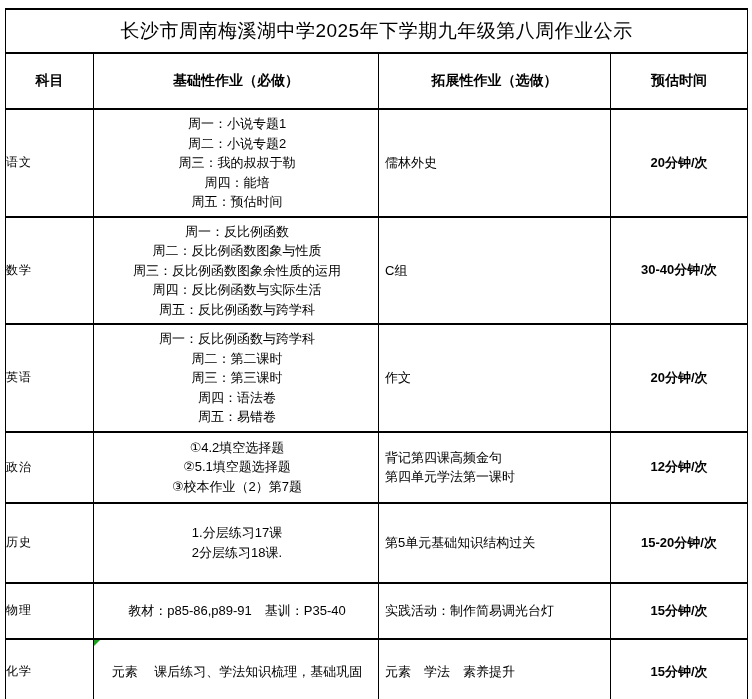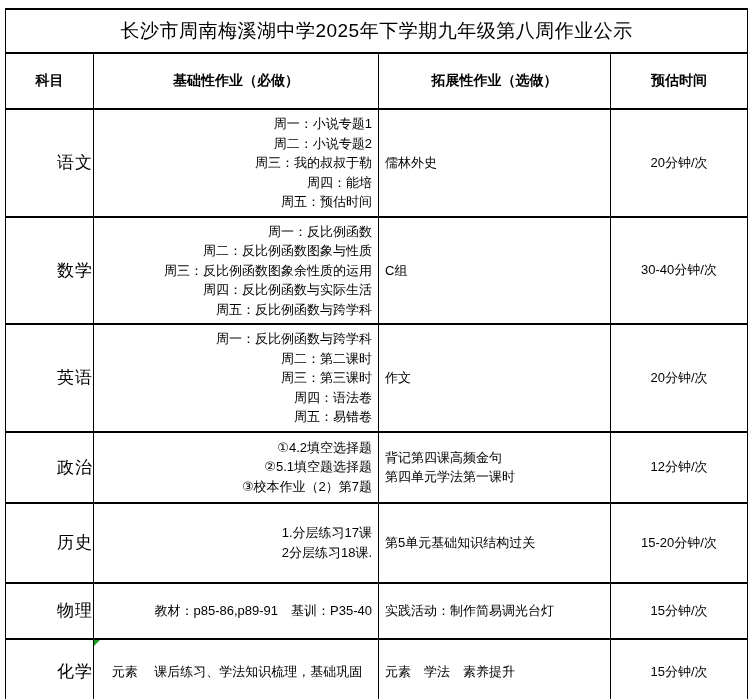--- a/index.html
+++ b/index.html
@@ -30,24 +30,24 @@
     font-size: 19px;
     font-weight: normal;
     letter-spacing: 0.5px;
   }
   tr.header-row th {
     height: 56px;
     text-align: center;
     font-size: 14px;
     font-weight: bold;
   }
-  td.subject { text-align: right; font-size: 17px; letter-spacing: 1px; }
-  td.basic   { text-align: right; padding: 4px 6px 4px 8px; }
+  td.subject { text-align: left; font-size: 12px; letter-spacing: 1px; }
+  td.basic   { text-align: center; padding: 4px 6px 4px 8px; }
   td.ext     { text-align: left; padding: 0 6px; }
-  td.time    { text-align: center; }
+  td.time    { text-align: center; font-weight: bold; }
   td.centered { text-align: center; position: relative; }
   .line { white-space: pre-wrap; line-height: 19.5px; }
   tr.r-yuwen  td { height: 102px; }
   tr.r-shuxue td { height: 107px; }
   tr.r-yingyu td { height: 98px; }
   tr.r-zhengzhi td { height: 71px; }
   tr.r-lishi  td { height: 80px; }
   tr.r-wuli   td { height: 56px; }
   tr.r-huaxue td { height: 66px; }
   .green-tri {

